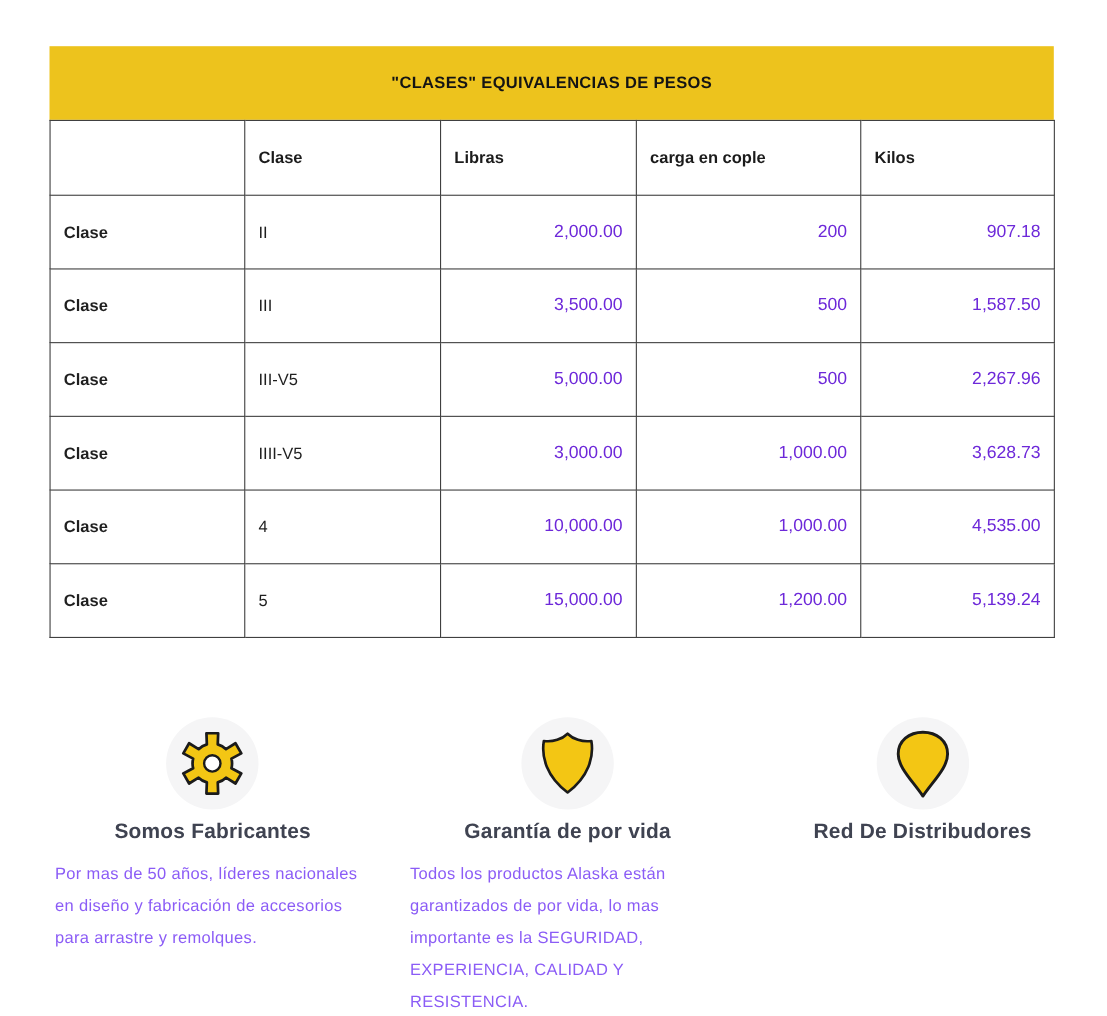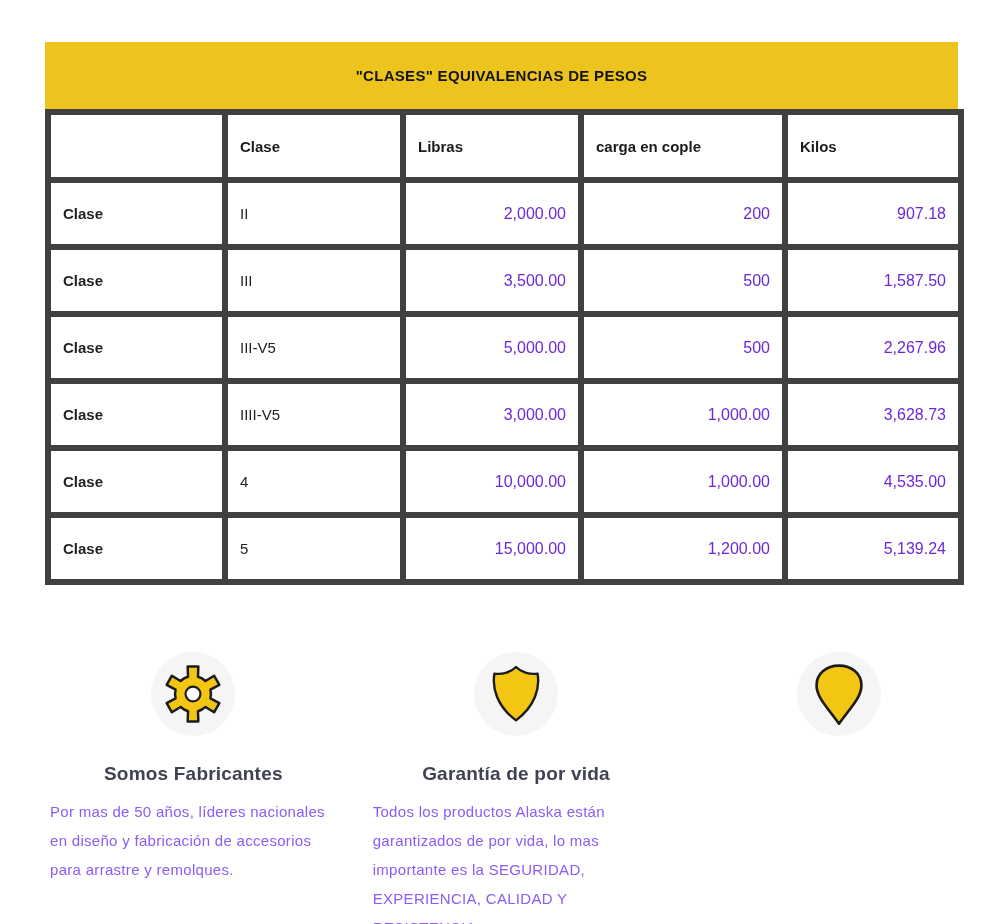--- a/index.html
+++ b/index.html
@@ -8,32 +8,32 @@
   body { position:relative; overflow:hidden; }
 
   
   .table-section { position:absolute; left:45px; top:42px; width:913px; }
   .banner { background:#EDC31D; height:67px; display:flex; align-items:center;
     justify-content:center; }
   .banner span { font-size:15px; font-weight:700; color:#141414; letter-spacing:.3px; }
   table { width:100%; border-collapse:collapse; table-layout:fixed; background:#fff; }
   col.c0 { width:177px; } col.c1 { width:178px; } col.c2 { width:178px; }
   col.c3 { width:204px; } col.c4 { width:176px; }
-  th, td { border:6px solid #404040; padding:0 12px; vertical-align:middle; }
+  th, td { border:1px solid #404040; padding:0 12px; vertical-align:middle; }
   thead th { height:68px; text-align:left; font-size:15px; font-weight:700; color:#1b1b1b; }
   tbody td { height:67px; font-size:15px; }
   td.label { font-weight:700; }
   td.num { text-align:right; font-size:16px; color:#6d28d9; }
 
   
   .features { position:absolute; left:32px; top:652px; width:968px; display:flex; }
   .feature { flex:1 1 0; }
   .icon-circle { width:84px; height:84px; border-radius:50%; background:#f5f5f6;
     margin:0 auto; display:flex; align-items:center; justify-content:center; }
-  .feature h3 { margin-top:27px; text-align:center; font-size:19px; font-weight:700;
+  .feature h3 { margin-top:10px; text-align:center; font-size:19px; font-weight:700;
     color:#3F4351; letter-spacing:.2px; }
   .feature p { margin-top:12px; padding:0 18px; font-size:15px; line-height:29px;
     color:#8b5cf6; letter-spacing:.3px; text-align:left; }
   svg .ico { fill:#F3C614; stroke:#1b1b1b; stroke-width:4; stroke-linejoin:round; }
 </style>
 </head>
 <body>
 
 <section class="table-section">
   <div class="banner">
@@ -125,15 +125,16 @@
     <h3>Garantía de por vida</h3>
     <p>Todos los productos Alaska están garantizados de por vida, lo mas importante es la SEGURIDAD, EXPERIENCIA, CALIDAD Y RESISTENCIA.</p>
   </div>
 
   <div class="feature">
     <div class="icon-circle">
       <svg width="66" height="66" viewBox="0 0 100 100">
         <path class="ico" d="M50 95 C33 71 16 55 16 37 C16 19 31 7 50 7 C69 7 84 19 84 37 C84 55 67 71 50 95 Z"></path>
       </svg>
     </div>
+    <h3>Red De Distribudores</h3>
   </div>
 
 </section>
 
 </body></html>

